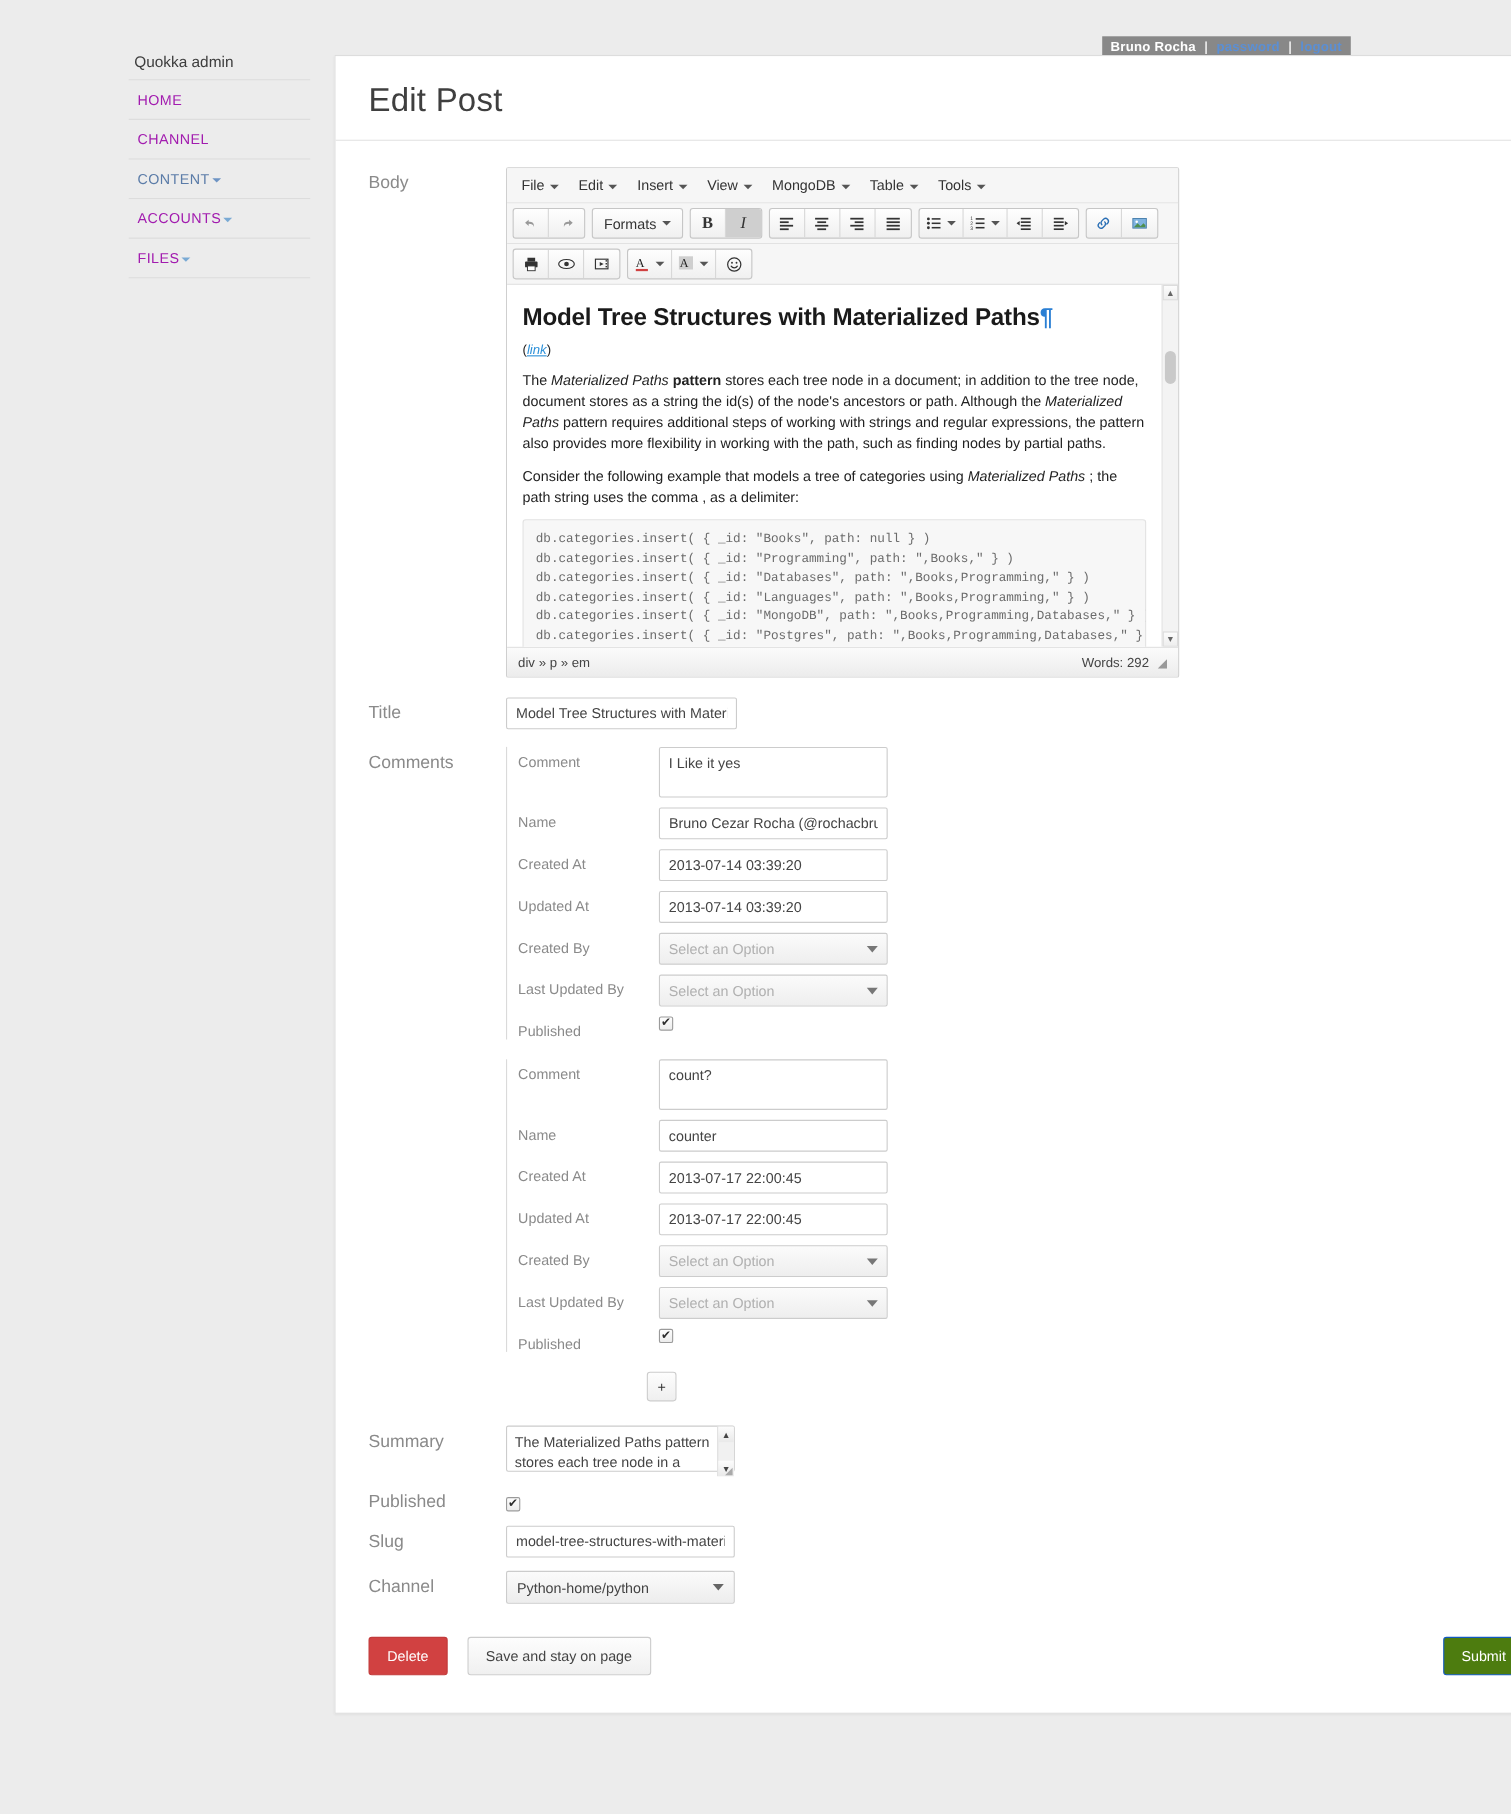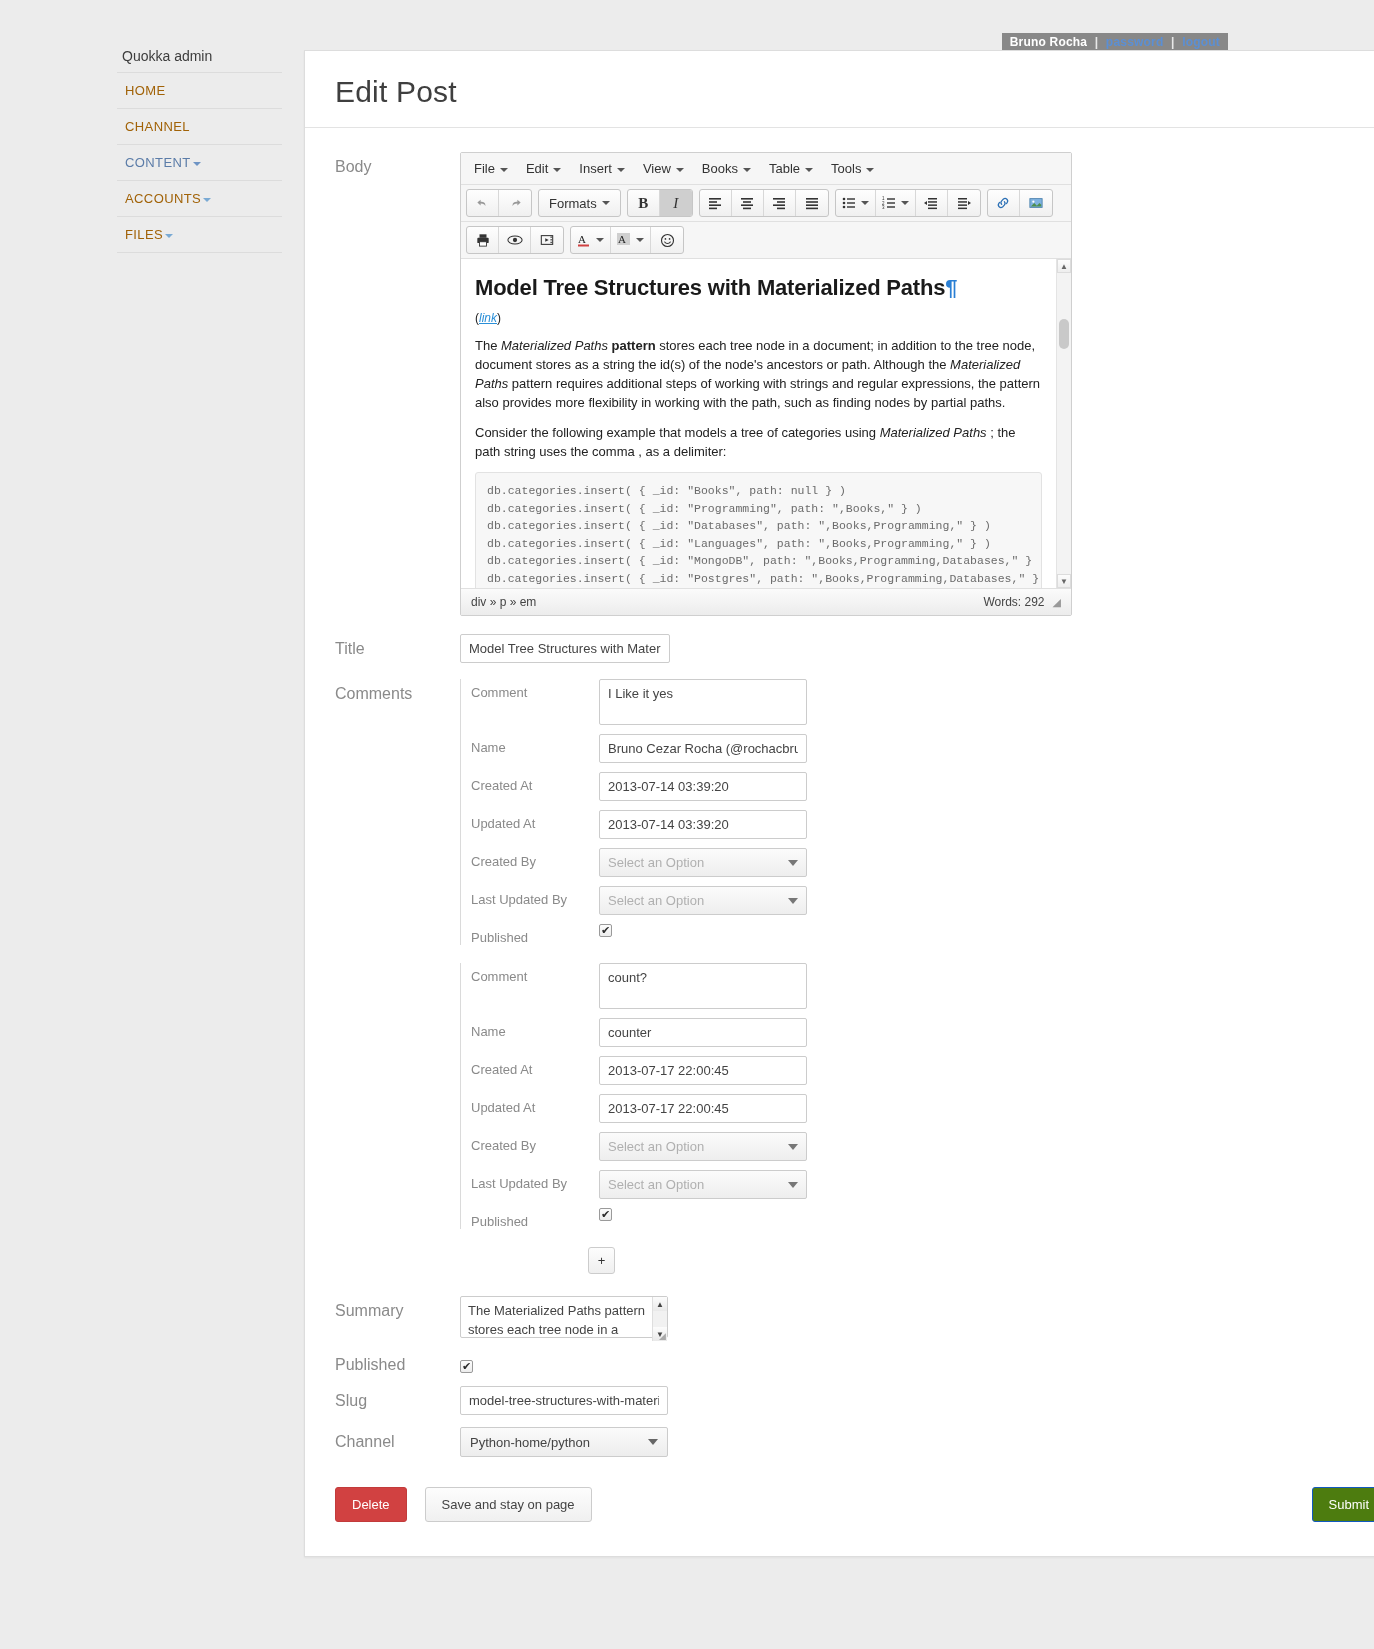--- a/index.html
+++ b/index.html
@@ -38,21 +38,21 @@
     width: 165px;
   }
   .brand {
     font-size: 14px;
     color: #3d3d3d;
     padding: 3px 0 8px 5px;
     border-bottom: 1px solid #dcdcdc;
   }
   .nav-item {
     font-size: 13px;
-    color: #a16207;
+    color: #a21caf;
     letter-spacing: .4px;
     padding: 10px 0 10px 8px;
     border-bottom: 1px solid #dcdcdc;
     cursor: pointer;
   }
   .nav-item.active { color: #5b7ca8; }
   .caret {
     display: inline-block;
     width: 0; height: 0;
     border-left: 4px solid transparent;
@@ -440,21 +440,21 @@
     <div class="row">
       <div class="lbl">Body</div>
       <div class="fld">
         <div class="mce">
 
           <div class="mce-menubar">
             <div class="mce-menubtn"><span>File</span><span class="mc"></span></div>
             <div class="mce-menubtn"><span>Edit</span><span class="mc"></span></div>
             <div class="mce-menubtn"><span>Insert</span><span class="mc"></span></div>
             <div class="mce-menubtn"><span>View</span><span class="mc"></span></div>
-            <div class="mce-menubtn"><span>Books</span><span class="mc"></span></div>
+            <div class="mce-menubtn"><span>MongoDB</span><span class="mc"></span></div>
             <div class="mce-menubtn"><span>Table</span><span class="mc"></span></div>
             <div class="mce-menubtn"><span>Tools</span><span class="mc"></span></div>
           </div>
 
           <div class="mce-toolbar">
             <div class="btngrp">
               <div class="tbtn">
                 <svg width="15" height="15" viewBox="0 0 16 16">
                     <path d="M6 4L2.5 7 6 10V8c3 0 4.5 1 5 3 .5-4-1.5-5-5-5z" fill="#999"></path>
                   </svg>

